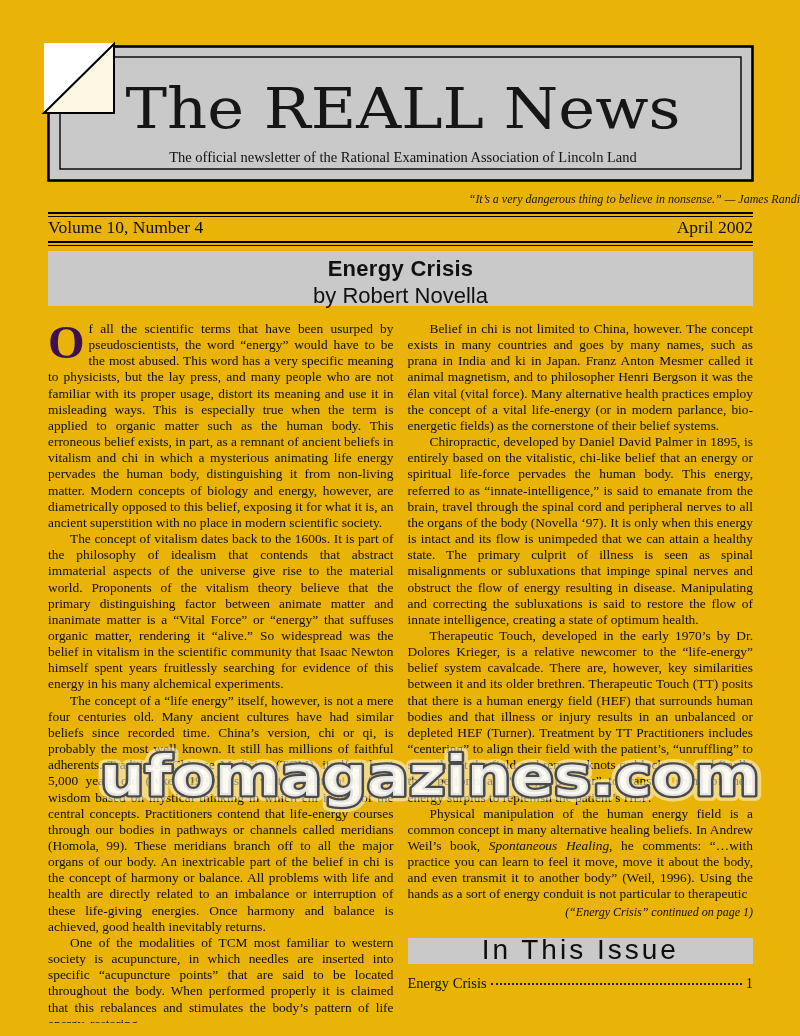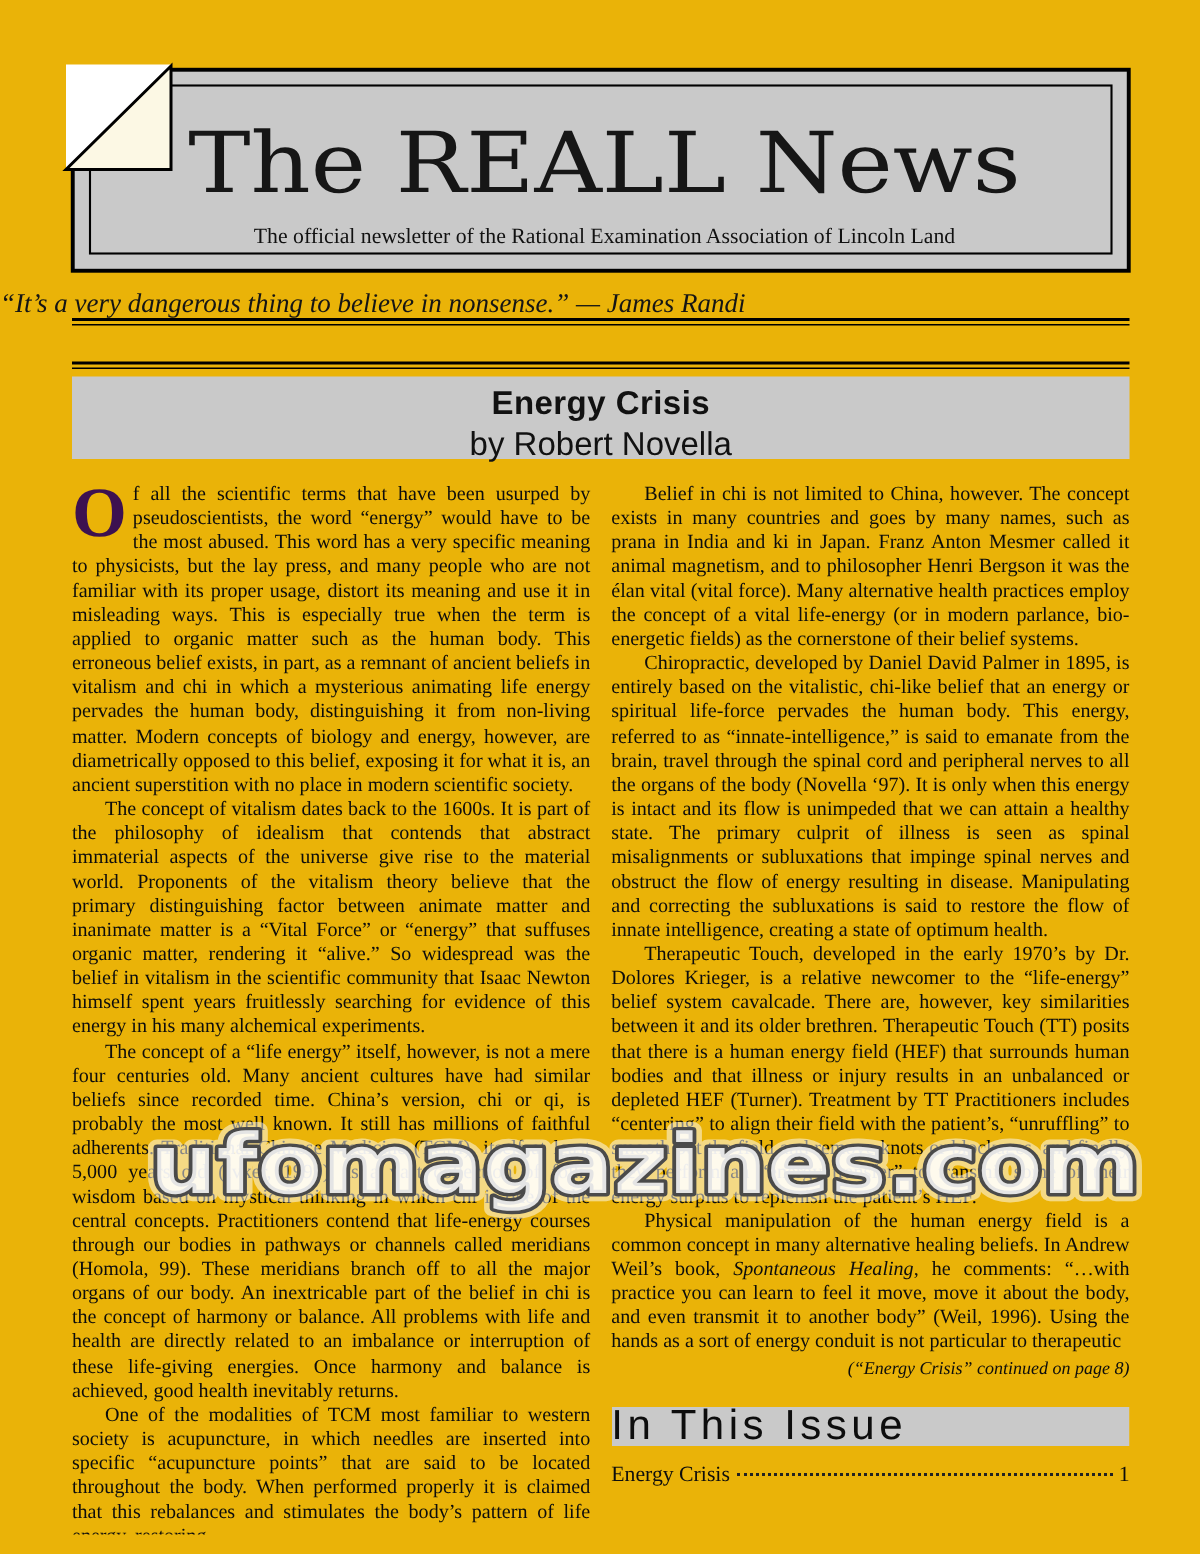--- a/index.html
+++ b/index.html
@@ -3,22 +3,22 @@
 <meta charset="utf-8">
 <style>
   html,body{margin:0;padding:0;background:#ffffff;}
   #page{position:relative;width:800px;height:1036px;background:#eab308;overflow:hidden;
         font-family:"Liberation Serif",serif;color:#111;}
 
   
   #masthead-svg{position:absolute;left:0;top:0;}
 
   
-  .quote-line{position:absolute;top:192px;left:0;width:800px;text-align:left;
-              font-style:italic;font-size:18px;color:#151515;}
+  .quote-line{position:absolute;top:192px;left:0;width:800px;text-align:right;
+              font-style:italic;font-size:12px;color:#151515;}
 
   
   .rule-double{position:absolute;left:48px;width:705px;height:5px;box-sizing:border-box;
                border-top:2.5px solid #000;border-bottom:1.2px solid #000;}
   #rule-top{top:212px;}
   #rule-bottom{top:241px;}
 
   
   .issue-bar{position:absolute;top:217px;left:48px;width:705px;display:flex;
              justify-content:space-between;font-size:17.5px;color:#0c0c0c;}
@@ -35,21 +35,21 @@
            display:flex;gap:14px;overflow:hidden;}
   .col{width:345.5px;font-size:13.4px;line-height:16.15px;text-align:justify;
        color:#0d0d0d;}
   .col p{margin:0;text-indent:22px;}
   .col p.noindent{text-indent:0;}
   .dropcap{float:left;font-size:47px;line-height:37px;padding:3px 4px 0 0;
            color:#3d1150;font-weight:bold;}
   .contnote{text-align:right;font-style:italic;font-size:12px;margin-top:1px;}
 
   
-  .iti-banner{margin-top:18px;background:#c9c9c9;
+  .iti-banner{margin-top:18px;background:#c9c9c9;text-align:center;
               font-family:"Liberation Sans",sans-serif;font-size:28px;
               letter-spacing:3px;padding:4px 0 6px 0;color:#0d0d0d;}
   .toc{margin-top:9px;font-size:14.5px;}
   .toc-row{display:flex;align-items:baseline;line-height:21.5px;}
   .toc-title{white-space:nowrap;}
   .toc-leader{flex:1;border-bottom:2px dotted #222;margin:0 4px;
               transform:translateY(-3px);min-width:12px;}
   .toc-page{white-space:nowrap;}
 
   
@@ -67,40 +67,44 @@
     <polygon points="114,44 114,113 44,113" fill="#fcf8e4" stroke="#000" stroke-width="2"></polygon>
     <text x="403" y="128" text-anchor="middle" font-family="DejaVu Serif, serif" font-size="56" fill="#161616" textLength="555" lengthAdjust="spacingAndGlyphs">The REALL News</text>
     <text x="403" y="162" text-anchor="middle" font-family="Liberation Serif, serif" font-size="14.5" fill="#111">The official newsletter of  the Rational Examination Association of Lincoln Land</text>
   </svg>
 
   <div class="quote-line">“It’s a very dangerous thing to believe in nonsense.” — James Randi</div>
 
   <div class="rule-double" id="rule-top"></div>
   <div class="rule-double" id="rule-bottom"></div>
 
+  <div class="issue-bar">
+    <span>Volume 10, Number 4</span>
+    <span>April 2002</span>
+  </div>
 
   <div class="title-banner">
     <div class="t">Energy Crisis</div>
     <div class="b">by Robert Novella</div>
   </div>
 
   <div class="columns">
     <div class="col">
       <p class="noindent"><span class="dropcap">O</span><span>f all the scientific terms that have been usurped by pseudoscientists, the word “energy” would have to be the most abused. This word has a very specific meaning to physicists, but the lay press, and many people who are not familiar with its proper usage, distort its meaning and use it in misleading ways. This is especially true when the term is applied to organic matter such as the human body. This erroneous belief exists, in part, as a remnant of ancient beliefs in vitalism and chi in which a mysterious animating life energy pervades the human body, distinguishing it from non-living matter. Modern concepts of biology and energy, however, are diametrically opposed to this belief, exposing it for what it is, an ancient superstition with no place in modern scientific society.</span></p>
       <p>The concept of vitalism dates back to the 1600s. It is part of the philosophy of idealism that contends that abstract immaterial aspects of the universe give rise to the material world. Proponents of the vitalism theory believe that the primary distinguishing factor between animate matter and inanimate matter is a “Vital Force” or “energy” that suffuses organic matter, rendering it “alive.” So widespread was the belief in vitalism in the scientific community that Isaac Newton himself spent years fruitlessly searching for evidence of this energy in his many alchemical experiments.</p>
       <p>The concept of a “life energy” itself, however, is not a mere four centuries old. Many ancient cultures have had similar beliefs since recorded time. China’s version, chi or qi, is probably the most well known. It still has millions of faithful adherents. Traditional Chinese Medicine (TCM), itself at least 5,000 years old (Ivker, 1999), is a vast collection of folk-wisdom based on mystical thinking in which chi is one of the central concepts. Practitioners contend that life-energy courses through our bodies in pathways or channels called meridians (Homola, 99). These meridians branch off to all the major organs of our body. An inextricable part of the belief in chi is the concept of harmony or balance. All problems with life and health are directly related to an imbalance or interruption of these life-giving energies. Once harmony and balance is achieved, good health inevitably returns.</p>
       <p>One of the modalities of TCM most familiar to western society is acupuncture, in which needles are inserted into specific “acupuncture points” that are said to be located throughout the body. When performed properly it is claimed that this rebalances and stimulates the body’s pattern of life energy, restoring</p>
     </div>
 
     <div class="col">
       <p>Belief in chi is not limited to China, however. The concept exists in many countries and goes by many names, such as prana in India and ki in Japan. Franz Anton Mesmer called it animal magnetism, and to philosopher Henri Bergson it was the élan vital (vital force). Many alternative health practices employ the concept of a vital life-energy (or in modern parlance, bio-energetic fields) as the cornerstone of their belief systems.</p>
       <p>Chiropractic, developed by Daniel David Palmer in 1895, is entirely based on the vitalistic, chi-like belief that an energy or spiritual life-force pervades the human body. This energy, referred to as “innate-intelligence,” is said to emanate from the brain, travel through the spinal cord and peripheral nerves to all the organs of the body (Novella ‘97). It is only when this energy is intact and its flow is unimpeded that we can attain a healthy state. The primary culprit of illness is seen as spinal misalignments or subluxations that impinge spinal nerves and obstruct the flow of energy resulting in disease. Manipulating and correcting the subluxations is said to restore the flow of innate intelligence, creating a state of optimum health.</p>
       <p>Therapeutic Touch, developed in the early 1970’s by Dr. Dolores Krieger, is a relative newcomer to the “life-energy” belief system cavalcade. There are, however, key similarities between it and its older brethren. Therapeutic Touch (TT) posits that there is a human energy field (HEF) that surrounds human bodies and that illness or injury results in an unbalanced or depleted HEF (Turner). Treatment by TT Practitioners includes “centering” to align their field with the patient’s, “unruffling” to smooth out the field and remove knots or blockages, and finally they perform an “energy transfer” to transmit some of their energy surplus to replenish the patient’s HEF.</p>
       <p><span>Physical manipulation of the human energy field is a common concept in many alternative healing beliefs. In Andrew Weil’s book, </span><i>Spontaneous Healing</i><span>, he comments: “…with practice you can learn to feel it move, move it about the body, and even transmit it to another body” (Weil, 1996). Using the hands as a sort of energy conduit is not particular to therapeutic</span></p>
-      <div class="contnote">(“Energy Crisis” continued on page 8)</div>
+      <div class="contnote">(“Energy Crisis” continued on page 1)</div>
 
       <div class="iti-banner">In This Issue</div>
 
       <div class="toc">
         <div class="toc-row">
           <span class="toc-title">Energy Crisis</span>
           <span class="toc-leader"></span>
           <span class="toc-page">1</span>
         </div>
 

